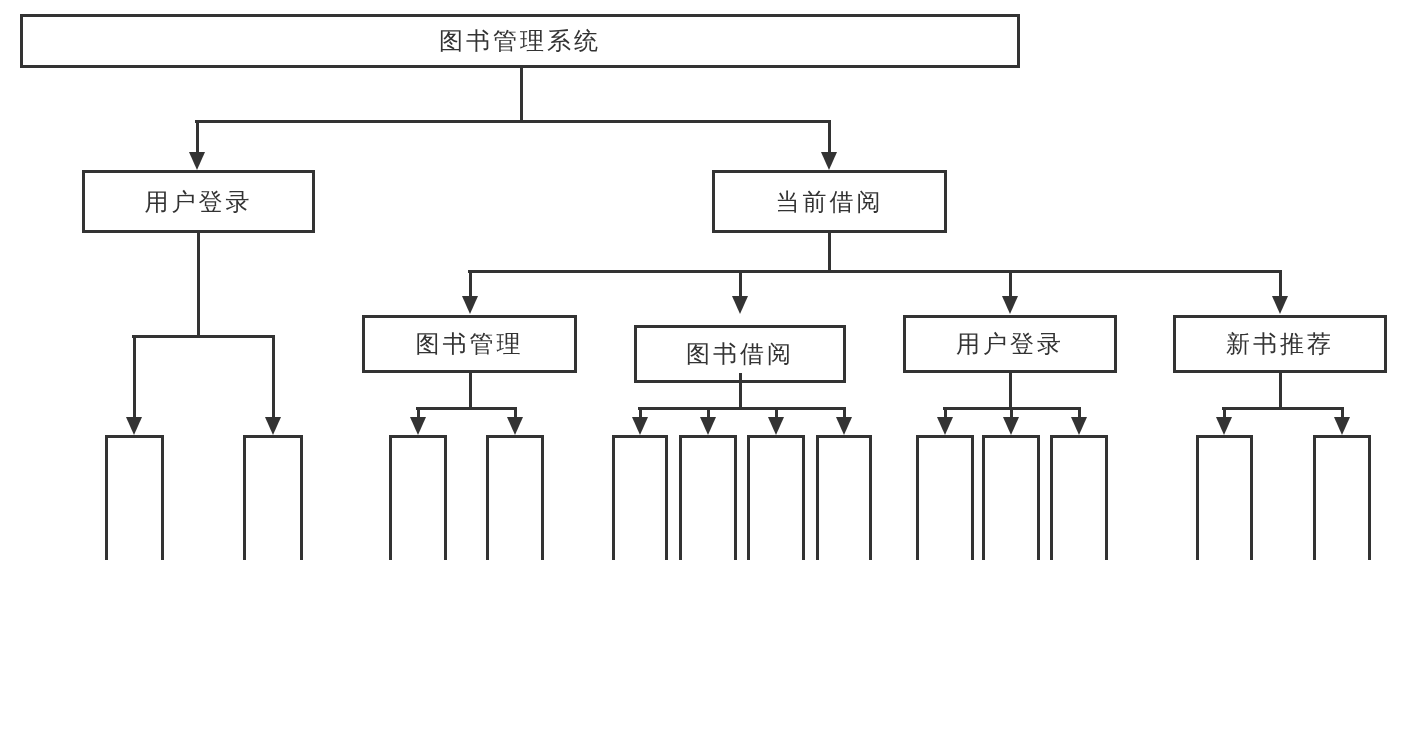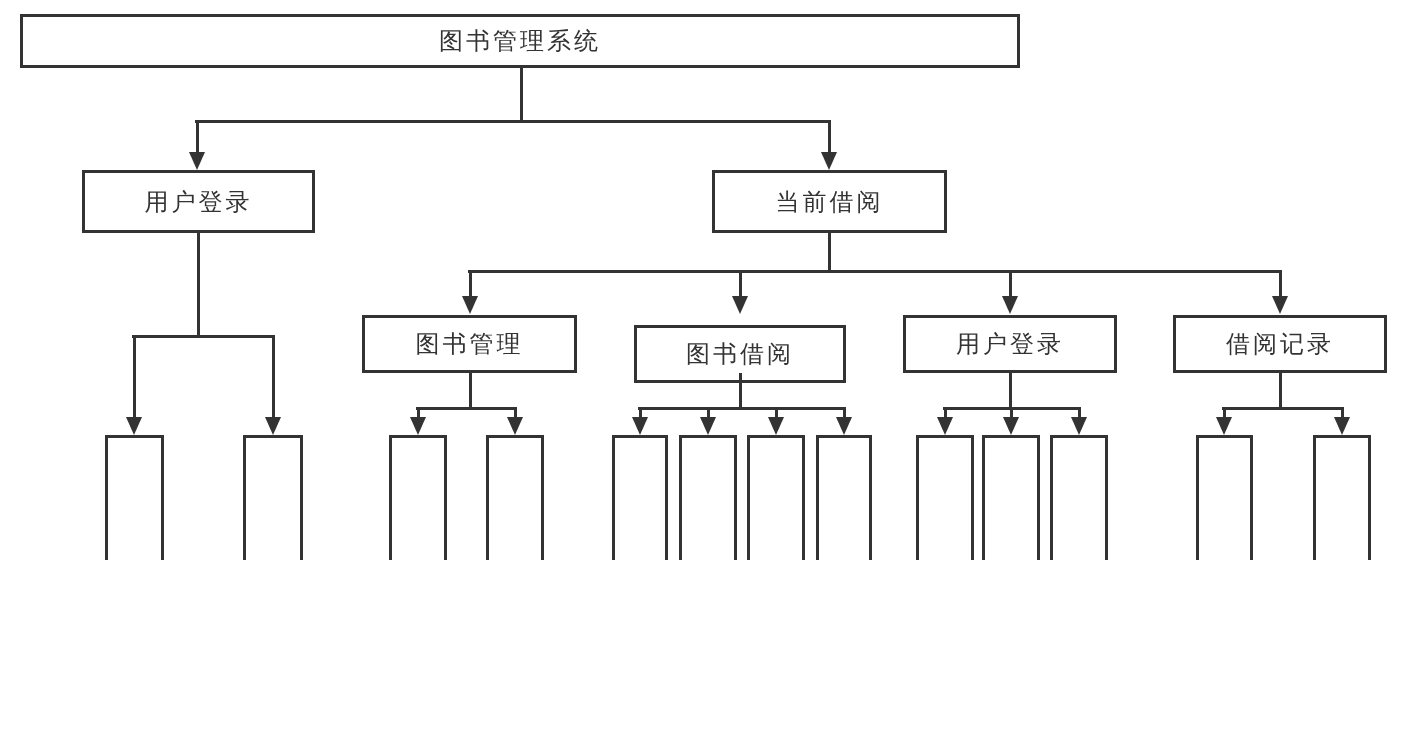--- a/index.html
+++ b/index.html
@@ -81,21 +81,21 @@
   <div class="node" style="left:362px;top:315px;width:215px;height:58px">
     <span class="lbl">图书管理</span>
   </div>
   <div class="node" style="left:634px;top:325px;width:212px;height:58px">
     <span class="lbl">图书借阅</span>
   </div>
   <div class="node" style="left:903px;top:315px;width:214px;height:58px">
     <span class="lbl">用户登录</span>
   </div>
   <div class="node" style="left:1173px;top:315px;width:214px;height:58px">
-    <span class="lbl">借阅记录</span>
+    <span class="lbl">新书推荐</span>
   </div>
 
   <div class="node v" style="left:105px;top:435px;width:59px;height:302px">
     <span class="lbl">用户登录</span>
   </div>
   <div class="node v" style="left:243px;top:435px;width:60px;height:302px">
     <span class="lbl">注销登录</span>
   </div>
 
   <div class="node v" style="left:389px;top:435px;width:58px;height:302px">

